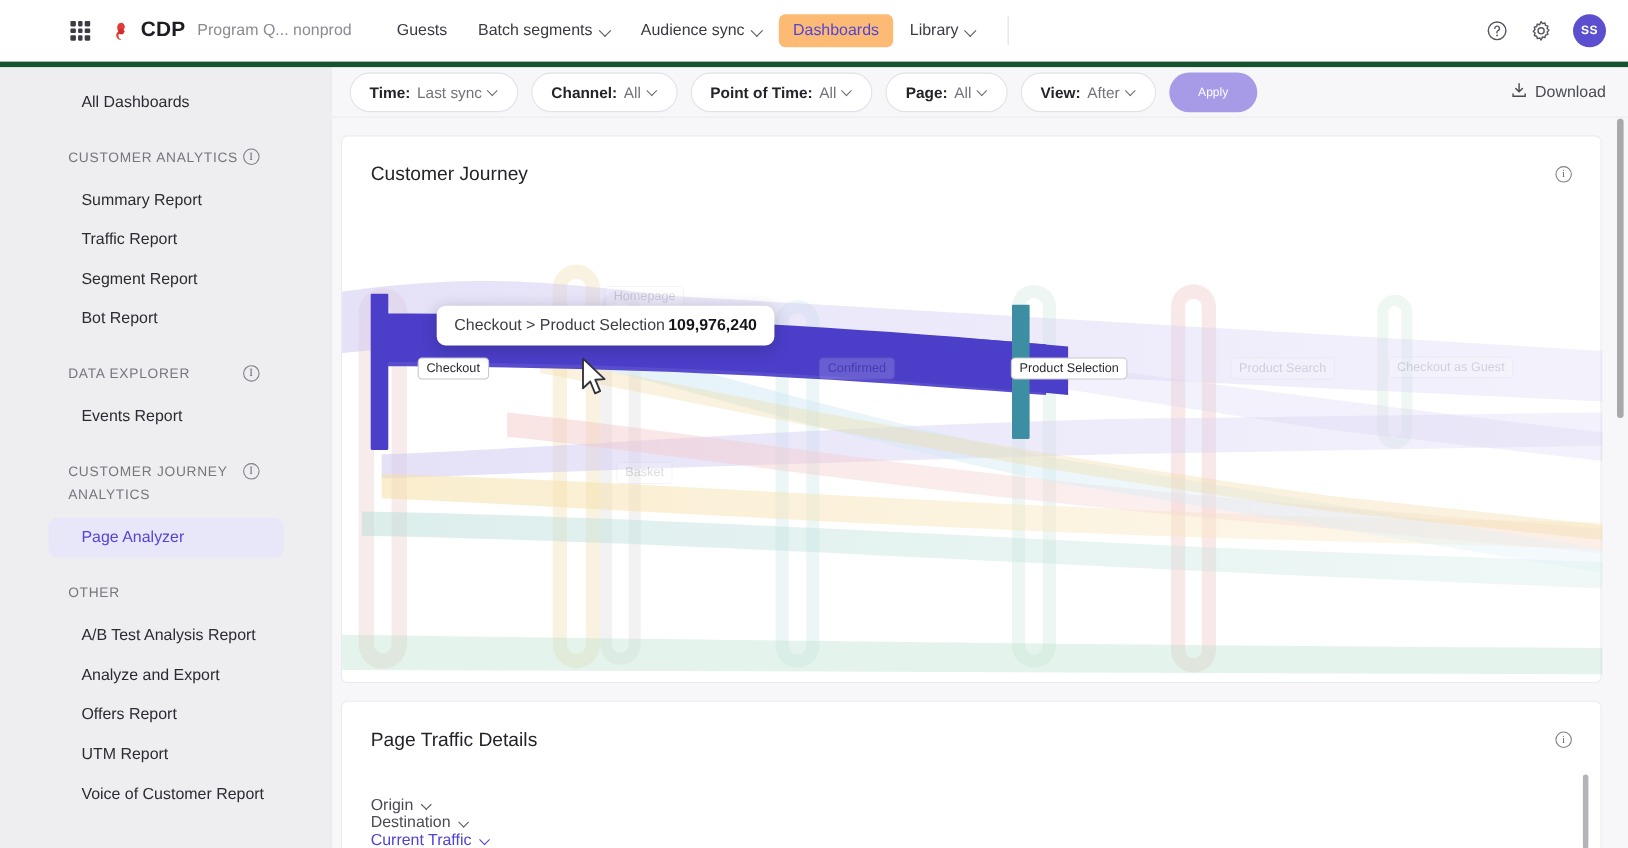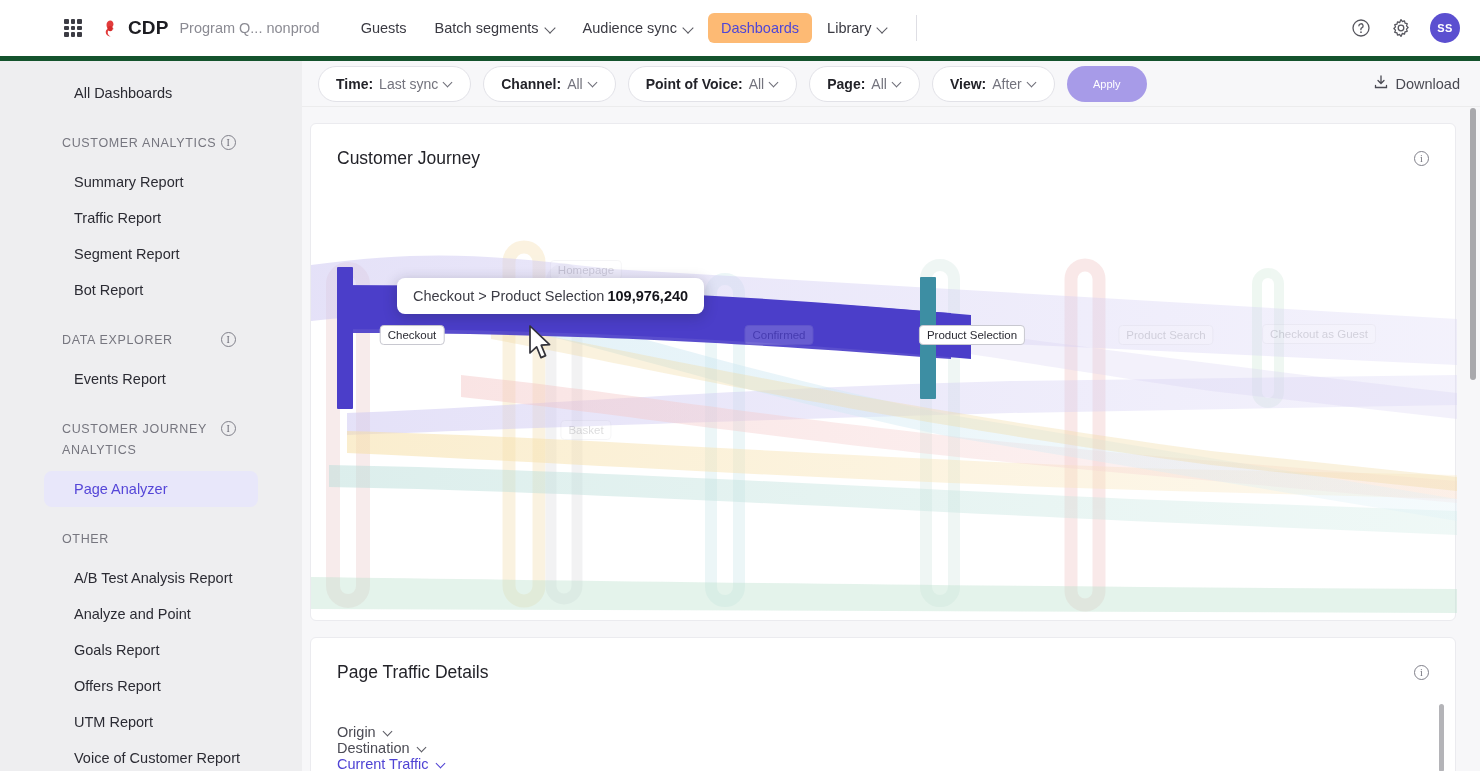--- a/index.html
+++ b/index.html
@@ -263,43 +263,42 @@
     </div>
     <div class="sp-2"></div>
     <div class="side-link selected">Page Analyzer</div>
 
     <div class="sp-1"></div>
     <div class="side-head">
       <span>Other</span>
     </div>
     <div class="sp-2"></div>
     <div class="side-link">A/B Test Analysis Report</div>
-    <div class="side-link">Analyze and Point</div>
-    <div class="side-link">Goals Report</div>
+    <div class="side-link">Analyze and Export</div>
     <div class="side-link">Offers Report</div>
     <div class="side-link">UTM Report</div>
     <div class="side-link">Voice of Customer Report</div>
   </div>
 </div>
 
 <div class="main">
 
   <div class="filterbar">
     <div class="chip">
       <b>Time:</b>
       <span>Last sync</span>
       <span class="caret"></span>
     </div>
     <div class="chip">
       <b>Channel:</b>
       <span>All</span>
       <span class="caret"></span>
     </div>
     <div class="chip">
-      <b>Point of Voice:</b>
+      <b>Point of Time:</b>
       <span>All</span>
       <span class="caret"></span>
     </div>
     <div class="chip">
       <b>Page:</b>
       <span>All</span>
       <span class="caret"></span>
     </div>
     <div class="chip">
       <b>View:</b>

